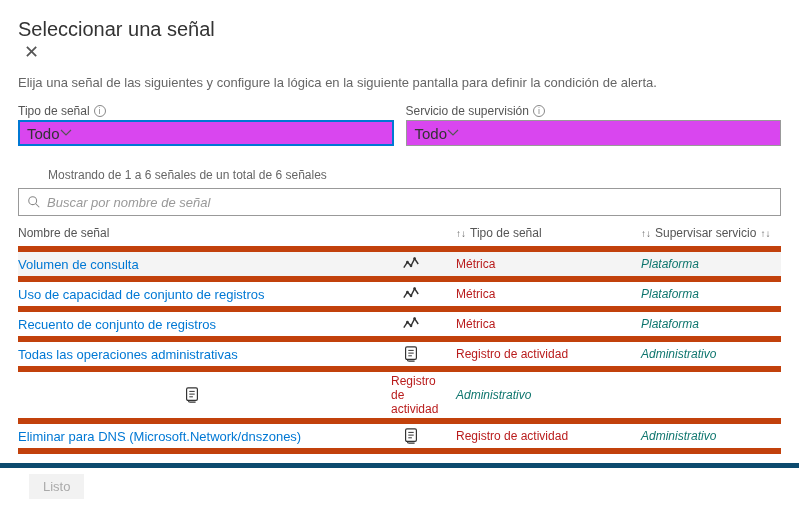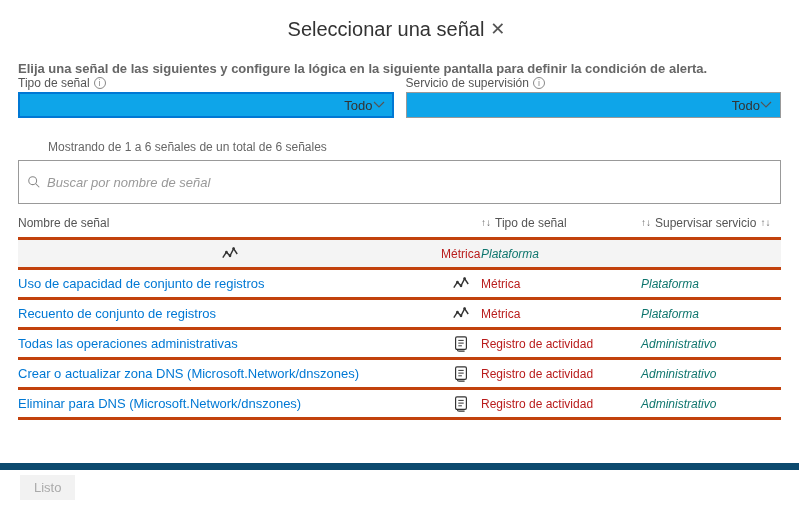--- a/index.html
+++ b/index.html
@@ -9,41 +9,41 @@
       color: #333;
       background: #fff;
       width: 799px;
       height: 505px;
       overflow: hidden;
       position: relative;
     }
     .panel { padding: 18px 18px 0 18px; }
     .header-row {
       display: flex;
-      justify-content: center;
+      justify-content: space-between;
       align-items: flex-start;
-      margin-bottom: 20px;
+      margin-bottom: 12px;
+      flex-direction: column;
     }
     .title {
       font-size: 20px;
       font-weight: 400;
       color: #333;
     }
     .close-btn {
       font-size: 18px;
       color: #555;
       cursor: pointer;
       line-height: 1;
       padding: 2px 6px;
     }
     .subtitle {
       color: #666;
       font-size: 13px;
-      margin-bottom: 0;
-      font-weight: bold;
+      margin-bottom: 14px;
     }
     .filters-row {
       display: flex;
       gap: 12px;
       margin-bottom: 22px;
     }
     .filter-group { flex: 1; }
     .filter-label {
       font-size: 12px;
       color: #555;
@@ -61,41 +61,41 @@
       font-size: 9px;
       line-height: 11px;
       text-align: center;
       color: #888;
     }
     .dropdown {
       border: 1px solid #999;
       height: 26px;
       display: flex;
       align-items: center;
-      justify-content: flex-end;
+      justify-content: flex-start;
       padding: 0 8px;
-      font-size: 13px;
+      font-size: 15px;
       color: #333;
       cursor: pointer;
-      background: #0ea5e9;
+      background: #d946ef;
     }
     .dropdown.focused { border: 2px solid #0078d4; padding: 0 7px; }
     .chevron {
       width: 12px;
       height: 12px;
     }
     .count-text {
       font-size: 12px;
       color: #666;
       margin-bottom: 6px;
       margin-left: 30px;
     }
     .search-box {
       border: 1px solid #999;
-      height: 44px;
+      height: 28px;
       display: flex;
       align-items: center;
       padding: 0 8px;
       margin-bottom: 4px;
     }
     .search-icon {
       width: 14px;
       height: 14px;
       margin-right: 6px;
       flex-shrink: 0;
@@ -108,43 +108,44 @@
       color: #333;
       font-style: italic;
     }
     .search-input::placeholder { color: #999; font-style: italic; }
     .table { width: 100%; }
     .thead, .trow {
       display: grid;
       grid-template-columns: 1fr 40px 160px 140px;
       align-items: center;
       min-height: 32px;
-      border-bottom: 3px solid #c2410c;
+      border-bottom: 6px solid #c2410c;
       padding: 2px 0;
+      gap: 25px;
     }
     .thead { color: #555; font-size: 12px; }
     .thead .sort-col { display: flex; align-items: center; gap: 4px; }
     .sort-arrow { font-size: 10px; color: #666; }
     .trow { cursor: pointer; }
     .trow.selected { background: #f4f4f4; }
     .sig-name { color: #0078d4; font-size: 13px; }
     .sig-type { color: #b91c1c; font-size: 12px; }
     .sig-service { color: #0f766e; font-size: 12px; font-style: italic; }
     .icon-cell { display: flex; justify-content: center; }
     .metric-icon, .activity-icon { width: 18px; height: 18px; }
     .footer {
       position: absolute;
       bottom: 0;
       left: 0;
       right: 0;
       height: 42px;
-      border-top: 7px solid #0c4a6e;
-      display: flex;
-      align-items: center;
-      padding: 0 20px;
+      border-top: 5px solid #0c4a6e;
+      display: flex;
+      align-items: center;
+      padding: 0 29px;
       background: #fff;
     }
     .done-btn {
       background: #f2f2f2;
       border: none;
       color: #aaa;
       font-size: 13px;
       padding: 5px 14px;
       cursor: default;
     }
@@ -208,20 +209,21 @@
         <span>Tipo de señal</span>
       </div>
       <div class="sort-col">
         <span class="sort-arrow">↑↓</span>
         <span>Supervisar servicio</span>
         <span class="sort-arrow">↑↓</span>
       </div>
     </div>
     <div id="signal-rows">
         <div class="trow selected">
+          <div class="sig-name">Volumen de consulta</div>
           <div class="icon-cell">
             <svg class="metric-icon" viewBox="0 0 20 20">
               <path d="M2 14 L6 8 L10 12 L14 4 L18 10" stroke="#333" stroke-width="1.6" fill="none"></path>
               <circle cx="6" cy="8" r="1.5" fill="#333"></circle>
               <circle cx="10" cy="12" r="1.5" fill="#333"></circle>
               <circle cx="14" cy="4" r="1.5" fill="#333"></circle>
             </svg>
           </div>
           <div class="sig-type">Métrica</div>
           <div class="sig-service">Plataforma</div>
@@ -260,21 +262,20 @@
               <path d="M6 16 Q6 18 8 18 L14 18" stroke="#333" stroke-width="1.3" fill="none"></path>
               <line x1="7" y1="6" x2="13" y2="6" stroke="#333" stroke-width="1.1"></line>
               <line x1="7" y1="9" x2="13" y2="9" stroke="#333" stroke-width="1.1"></line>
               <line x1="7" y1="12" x2="11" y2="12" stroke="#333" stroke-width="1.1"></line>
             </svg>
           </div>
           <div class="sig-type">Registro de actividad</div>
           <div class="sig-service">Administrativo</div>
         </div>
         <div class="trow">
-          <div class="sig-name">Crear o actualizar zona DNS (Microsoft.Network/dnszones)</div>
           <div class="icon-cell">
             <svg class="activity-icon" viewBox="0 0 20 20">
               <rect x="4" y="2" width="12" height="14" rx="1.5" stroke="#333" stroke-width="1.3" fill="none"></rect>
               <path d="M6 16 Q6 18 8 18 L14 18" stroke="#333" stroke-width="1.3" fill="none"></path>
               <line x1="7" y1="6" x2="13" y2="6" stroke="#333" stroke-width="1.1"></line>
               <line x1="7" y1="9" x2="13" y2="9" stroke="#333" stroke-width="1.1"></line>
               <line x1="7" y1="12" x2="11" y2="12" stroke="#333" stroke-width="1.1"></line>
             </svg>
           </div>
           <div class="sig-type">Registro de actividad</div>

